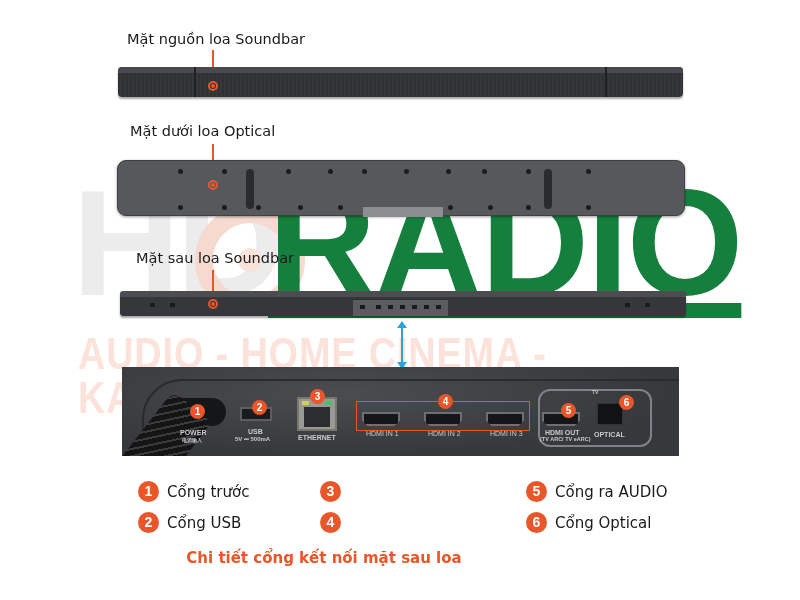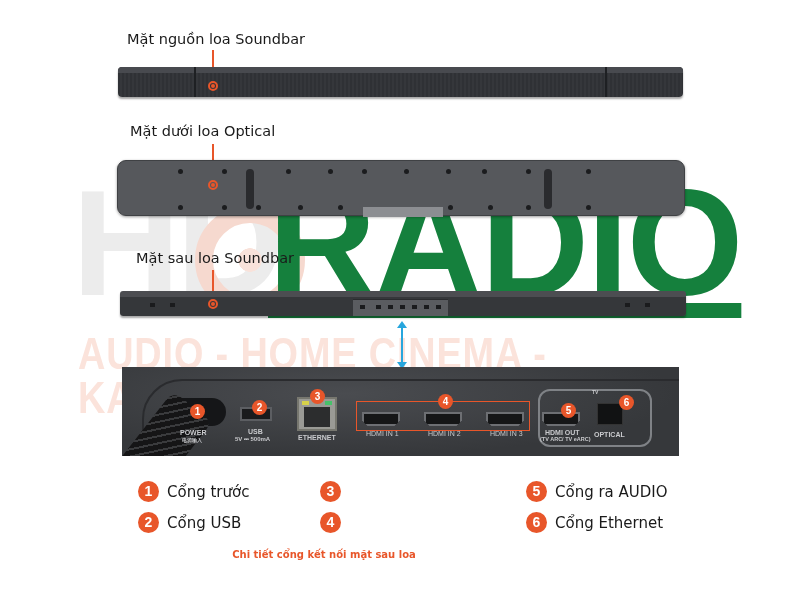--- a/index.html
+++ b/index.html
@@ -61,21 +61,21 @@
   .tv-box { position:absolute; left: 416px; top: 22px; width: 114px; height: 58px; border: 2px solid #7f8286; border-radius: 12px; }
   .optical { position:absolute; left: 475px; top: 36px; width: 26px; height: 22px; background:#111213; border:1px solid #333; }
   .badge { position:absolute; width: 15px; height: 15px; border-radius: 50%; background:#e8562a; color:#fff;
     font-family:"Liberation Sans", sans-serif; font-weight:700; font-size:10px; line-height:15px; text-align:center; }
 
   
   .legend-item { position:absolute; display:flex; align-items:center; gap:8px; }
   .legend-num { width: 21px; height: 21px; border-radius: 50%; background:#e8562a; color:#fff; font-family:"Liberation Sans", sans-serif;
     font-weight:700; font-size:14px; line-height:21px; text-align:center; }
   .legend-text { font-size:15px; color:#1a1a1a; white-space:nowrap; }
-  .caption { position:absolute; left:0; width:648px; top:549px; text-align:center; color:#e8562a; font-weight:700; font-size:10px; }
+  .caption { position:absolute; left:0; width:648px; top:549px; text-align:center; color:#e8562a; font-weight:700; font-size:15px; }
 </style>
 </head>
 <body>
 
 <div class="wm wm-hd">HD</div>
 <div class="wm-target"></div>
 <div class="wm wm-radio">RADIO</div>
 <div class="wm wm-tag">AUDIO - HOME CINEMA - KARAOKE</div>
 
 <div class="label" style="left:127px;top:31px;">Mặt nguồn loa Soundbar</div>
@@ -190,16 +190,16 @@
 </div>
 <div class="legend-item" style="left:320px;top:512px;">
   <div class="legend-num">4</div>
 </div>
 <div class="legend-item" style="left:526px;top:481px;">
   <div class="legend-num">5</div>
   <div class="legend-text">Cổng ra AUDIO</div>
 </div>
 <div class="legend-item" style="left:526px;top:512px;">
   <div class="legend-num">6</div>
-  <div class="legend-text">Cổng Ethernet</div>
+  <div class="legend-text">Cổng Optical</div>
 </div>
 
 <div class="caption">Chi tiết cổng kết nối mặt sau loa</div>
 
 </body></html>

